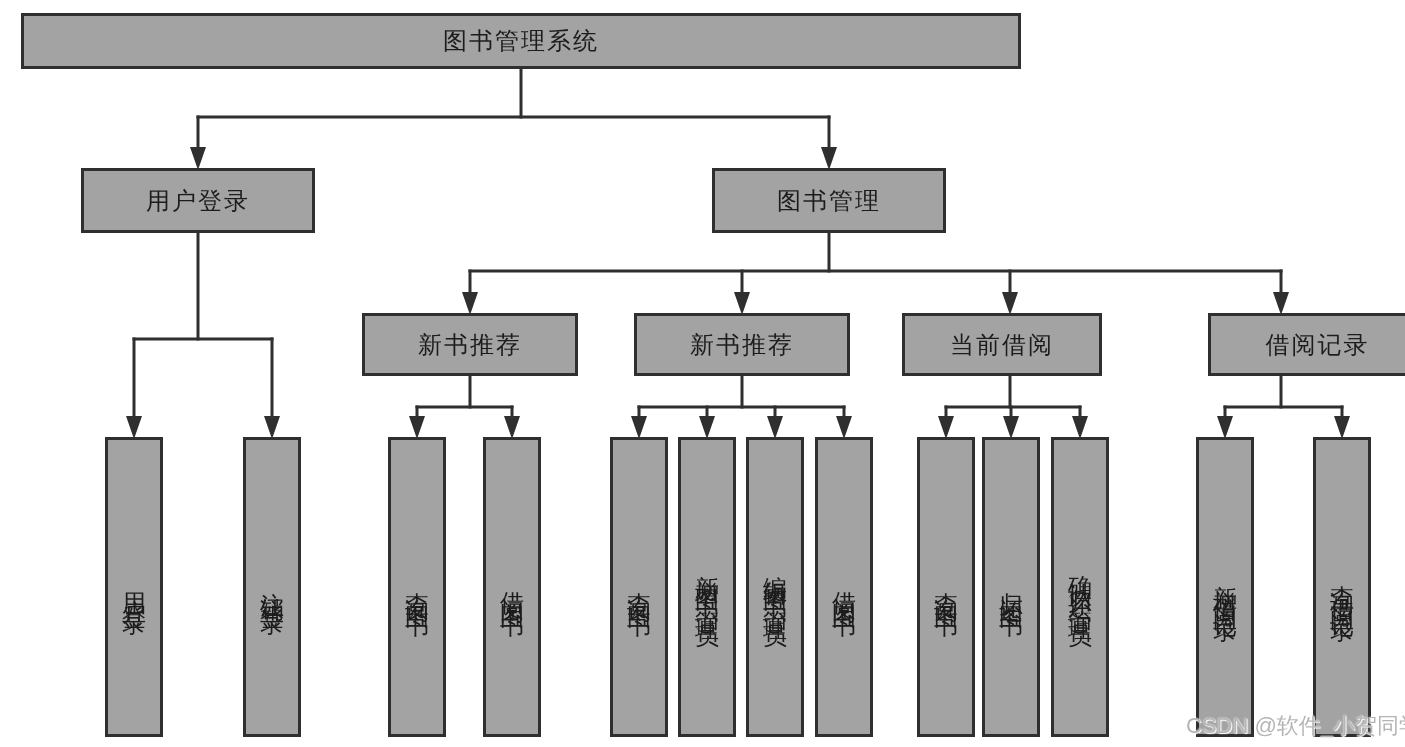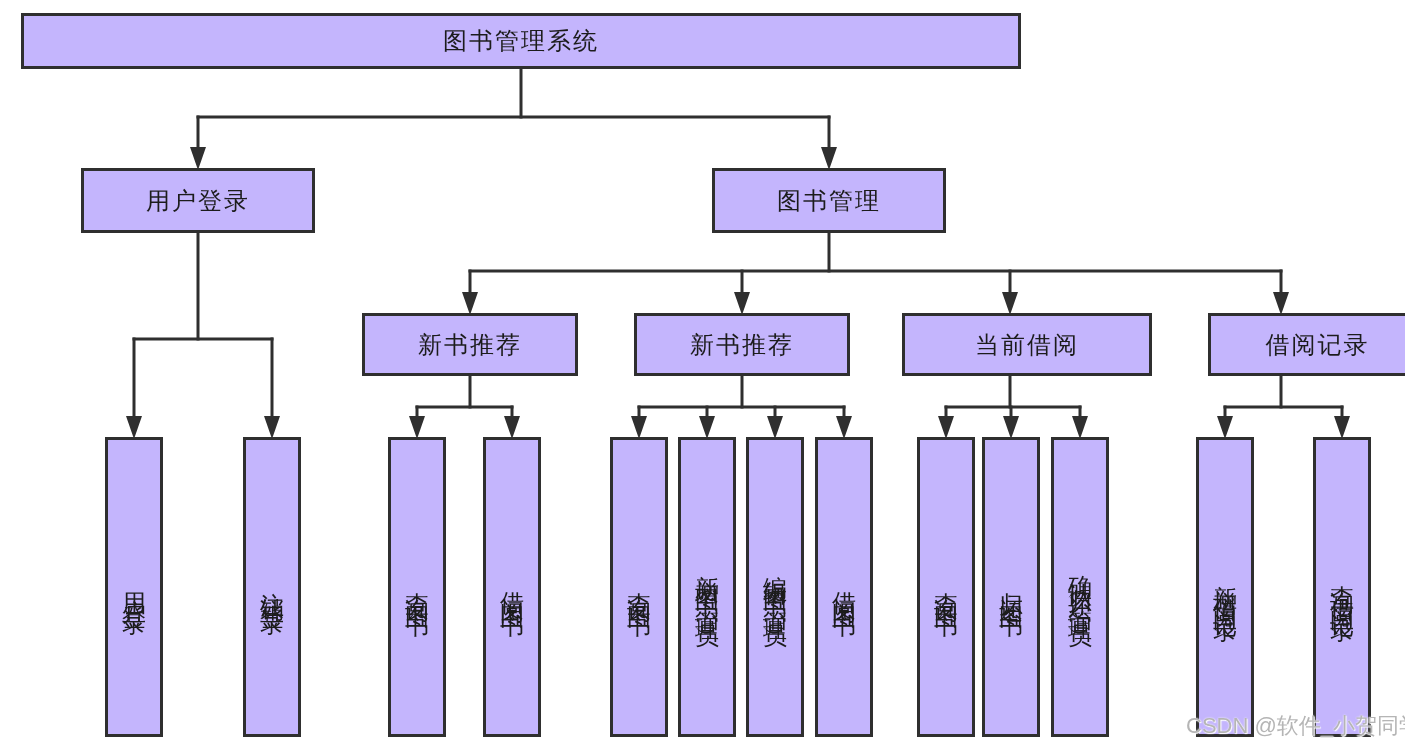--- a/index.html
+++ b/index.html
@@ -17,21 +17,21 @@
   }
   #connectors {
     position: absolute;
     left: 0; top: 0;
     width: 1405px; height: 747px;
     z-index: 1;
   }
   .node {
     position: absolute;
     box-sizing: border-box;
-    background: #c4b5fd;
+    background: #a3a3a3;
     border: 3px solid #2f2f2f;
     display: flex;
     align-items: center;
     justify-content: center;
     z-index: 2;
   }
   .node .hlabel {
     font-size: 24px;
     color: #1c1c1c;
     letter-spacing: 2px;
@@ -47,21 +47,21 @@
     white-space: nowrap;
   }
   
   .n-root   { left: 21px;  top: 13px;  width: 1000px; height: 56px; }
   
   .n-l2a    { left: 81px;  top: 168px; width: 234px;  height: 65px; }
   .n-l2b    { left: 712px; top: 168px; width: 234px;  height: 65px; }
   
   .n-l3a    { left: 362px;  top: 313px; width: 216px; height: 63px; }
   .n-l3b    { left: 634px;  top: 313px; width: 216px; height: 63px; }
-  .n-l3c    { left: 902px;  top: 313px; width: 250px; height: 63px; }
+  .n-l3c    { left: 902px;  top: 313px; width: 200px; height: 63px; }
   .n-l3d    { left: 1208px; top: 313px; width: 219px; height: 63px; }
   
   .leaf { top: 437px; width: 58px; height: 300px; }
   .n-u1 { left: 105px; }
   .n-u2 { left: 243px; }
   .n-a1 { left: 388px; }
   .n-a2 { left: 483px; }
   .n-b1 { left: 610px; }
   .n-b2 { left: 678px; }
   .n-b3 { left: 746px; }

